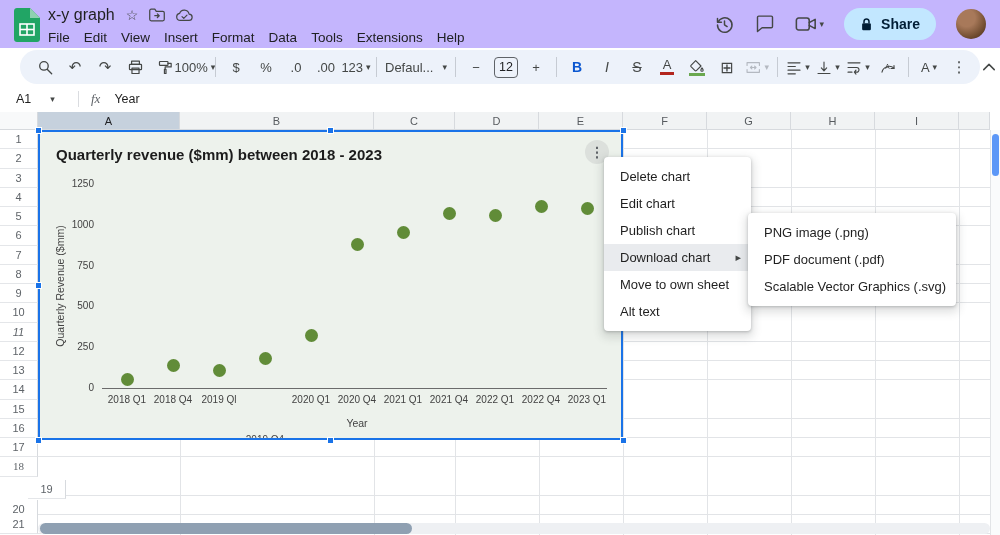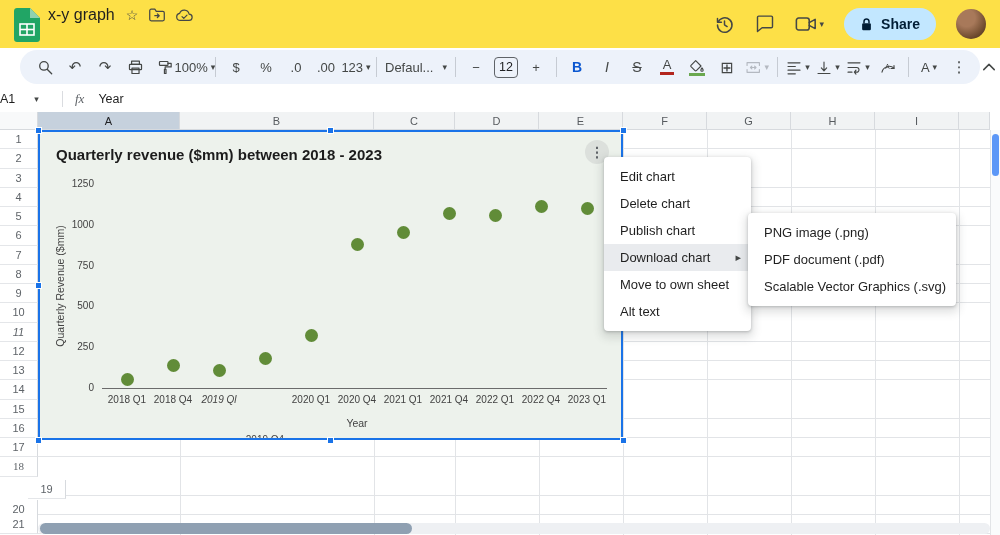--- a/index.html
+++ b/index.html
@@ -1,20 +1,20 @@
 <!DOCTYPE html>
 <html><head>
 <meta charset="utf-8">
 <style>
   html,body{margin:0;padding:0;width:1000px;height:535px;overflow:hidden;background:#fff;
     font-family:"Liberation Sans", sans-serif; -webkit-font-smoothing:antialiased;}
   .screen{position:relative;width:1000px;height:535px;overflow:hidden;background:#fff;}
 
   
-  .topbar{position:absolute;left:0;top:0;width:100%;height:48px;background:#fde047;}
+  .topbar{position:absolute;left:0;top:0;width:100%;height:48px;background:#c4b5fd;}
   .logo{position:absolute;left:14px;top:8px;width:26px;height:34px;}
   .title-block{position:absolute;left:48px;top:4px;}
   .title-row{display:flex;align-items:center;height:22px;gap:11px;}
   .doc-title{font-size:16px;color:#1f1f1f;}
   .tiny-ic{color:#444746;font-size:14px;display:inline-flex;align-items:center;}
   .menubar{display:flex;height:22px;align-items:center;margin-left:-7px;}
   .menu-item{font-size:13.5px;color:#202124;padding:1px 7px;border-radius:4px;cursor:default;}
   .tb-right{position:absolute;right:14px;top:0;height:48px;display:flex;align-items:center;gap:20px;}
   .tb-ic{display:inline-flex;align-items:center;color:#444746;}
   .caret{font-size:9px;color:#444746;margin-left:3px;}
@@ -40,21 +40,21 @@
   .fillwrap .bar{width:16px;height:3px;background:#6aa84f;margin-top:0px;}
   .fontsize-box{border:1px solid #5f6368;border-radius:4px;width:22px;height:19px;display:flex;
     align-items:center;justify-content:center;font-size:12.5px;color:#202124;}
   .spacer{flex:1;}
   svg.icon{stroke:#444746;fill:none;stroke-width:1.7;stroke-linecap:round;stroke-linejoin:round;}
   svg.icon.dis{stroke:#b4b9c1;}
 
   
   .fbar{position:absolute;left:0;top:86px;width:100%;height:26px;background:#fff;
     border-bottom:1px solid #e1e3e6;display:flex;align-items:center;}
-  .namebox{width:62px;padding-left:0;font-size:12.5px;color:#1f1f1f;display:flex;align-items:center;gap:16px;}
+  .namebox{width:62px;padding-left:16px;font-size:12.5px;color:#1f1f1f;display:flex;align-items:center;gap:16px;}
   .fdiv{width:1px;height:16px;background:#dadce0;margin-right:12px;}
   .fx{font-style:italic;color:#5f6368;font-size:13px;font-family:"Liberation Serif",serif;margin-right:14px;}
   .fval{font-size:12.5px;color:#1f1f1f;}
 
   
   .grid{position:absolute;left:0;top:112px;right:0;bottom:0;overflow:hidden;background:#fff;}
   .corner{position:absolute;left:0;top:0;width:38px;height:18px;background:#f8f9fa;
     border-right:1px solid #d7dade;border-bottom:1px solid #d7dade;box-sizing:border-box;}
   .colhead{position:absolute;top:0;height:18px;background:#f1f3f4;border-right:1px solid #d7dade;
     border-bottom:1px solid #d7dade;box-sizing:border-box;font-size:11px;color:#575b5f;
@@ -127,20 +127,31 @@
             <path d="M8 10 h6 M11.5 7.5 L14 10 l-2.5 2.5"></path>
           </svg>
         </span>
         <span class="tiny-ic">
           <svg class="icon" width="17" height="13" viewBox="0 0 24 18">
             <path d="M6 16 a5 5 0 0 1 -1-9.9 A7 7 0 0 1 18.5 7 A4.5 4.5 0 0 1 18 16 Z"></path>
             <path d="M8.5 10.5 l2.5 2.5 4.5-4.5"></path>
           </svg>
         </span>
       </div>
+      <nav class="menubar" id="menubar">
+          <span class="menu-item">File</span>
+          <span class="menu-item">Edit</span>
+          <span class="menu-item">View</span>
+          <span class="menu-item">Insert</span>
+          <span class="menu-item">Format</span>
+          <span class="menu-item">Data</span>
+          <span class="menu-item">Tools</span>
+          <span class="menu-item">Extensions</span>
+          <span class="menu-item">Help</span>
+        </nav>
     </div>
     <div class="tb-right">
       <span class="tb-ic">
         <svg class="icon" width="21" height="21" viewBox="0 0 24 24">
           <path d="M4 5 v4.5 h4.5"></path>
             <path d="M4.6 9.5 a8.3 8.3 0 1 1 -0.6 3"></path>
             <path d="M12 8 v4.3 l3 2"></path>
         </svg>
       </span>
       <span class="tb-ic">
@@ -352,21 +363,21 @@
     <div class="ytick" style="top: 250px;">0</div>
         <div class="ytick" style="top: 209.2px;">250</div>
         <div class="ytick" style="top: 168.4px;">500</div>
         <div class="ytick" style="top: 127.6px;">750</div>
         <div class="ytick" style="top: 86.8px;">1000</div>
         <div class="ytick" style="top: 46px;">1250</div>
         <div class="xtick" style="left: 64px;">2018 Q1</div>
         <div class="dot" style="left: 80.5px; top: 241.34px; background: rgb(97, 140, 56);"></div>
         <div class="xtick" style="left: 110px;">2018 Q4</div>
         <div class="dot" style="left: 126.5px; top: 226.652px; background: rgb(97, 140, 56);"></div>
-        <div class="xtick" style="left: 156px; font-style: italic;">2019 Ql</div>
+        <div class="xtick" style="left: 156px;">2019 Ql</div>
         <div class="dot" style="left: 172.5px; top: 231.548px; background: rgb(97, 140, 56);"></div>
         <div class="xtick" style="left: 202px; margin-top: 40px;">2019 Q4</div>
         <div class="dot" style="left: 218.5px; top: 220.124px; background: rgb(97, 140, 56);"></div>
         <div class="xtick" style="left: 248px;">2020 Q1</div>
         <div class="dot" style="left: 264.5px; top: 197.276px; background: rgb(97, 140, 56);"></div>
         <div class="xtick" style="left: 294px;">2020 Q4</div>
         <div class="dot" style="left: 310.5px; top: 105.884px; background: rgb(97, 140, 56);"></div>
         <div class="xtick" style="left: 340px;">2021 Q1</div>
         <div class="dot" style="left: 356.5px; top: 94.46px; background: rgb(97, 140, 56);"></div>
         <div class="xtick" style="left: 386px;">2021 Q4</div>
@@ -384,24 +395,24 @@
         <div class="handle" style="left: 620px; top: 15px;"></div>
         <div class="handle" style="left: 35px; top: 170px;"></div>
         <div class="handle" style="left: 620px; top: 170px;"></div>
         <div class="handle" style="left: 35px; top: 325px;"></div>
         <div class="handle" style="left: 327px; top: 325px;"></div>
         <div class="handle" style="left: 620px; top: 325px;"></div>
       </div>
 
     <div class="ctxmenu" id="ctxmenu">
         <div class="cm-item">
+          <span>Delete chart</span>
+        </div>
+        <div class="cm-item">
           <span>Edit chart</span>
-        </div>
-        <div class="cm-item">
-          <span>Delete chart</span>
         </div>
         <div class="cm-item">
           <span>Publish chart</span>
         </div>
         <div class="cm-item active">
           <span>Download chart</span>
           <span class="cm-arrow">▸</span>
         </div>
         <div class="cm-item">
           <span>Move to own sheet</span>

